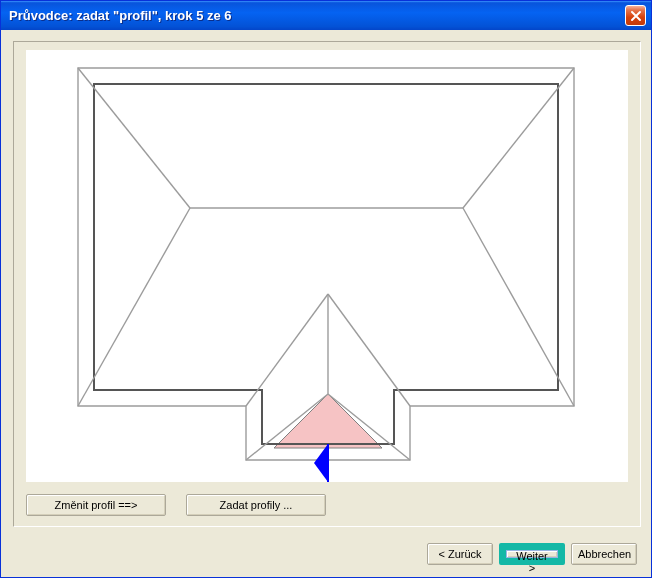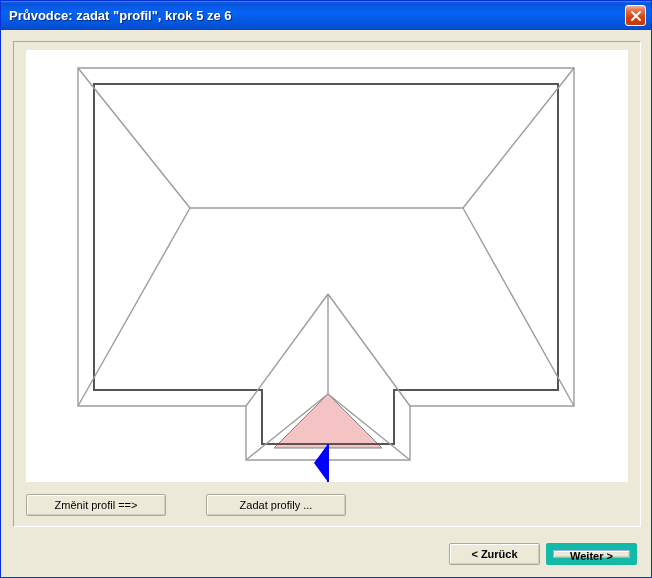--- a/index.html
+++ b/index.html
@@ -84,31 +84,31 @@
   }
   .btn.default {
     border: 7px solid #14b8a6;
     box-shadow: 0 0 0 1px #98b4e2 inset, inset 2px 2px 0 #fff, inset -2px -2px 0 #d4cfba;
   }
   .btn-row-inner {
     position: absolute;
     bottom: 10px;
     left: 12px;
     display: flex;
-    gap: 40px;
+    gap: 20px;
   }
   .btn-row-inner .btn { width: 140px; }
   .btn-row-bottom {
     position: absolute;
     right: 14px;
     bottom: 12px;
     display: flex;
     gap: 6px;
   }
-  .btn-row-bottom .btn { width: 91px; font-weight: bold; }
+  .btn-row-bottom .btn { width: 66px; }
 </style>
 </head>
 <body>
 
 <div class="window">
   <div class="titlebar">
     <span class="titlebar-title">Průvodce: zadat "profil", krok 5 ze 6</span>
     <div class="close-btn">
       <svg width="12" height="12" viewBox="0 0 12 12">
         <path d="M2 2 L10 10 M10 2 L2 10" stroke="#fff" stroke-width="2" stroke-linecap="round"></path>
@@ -166,15 +166,16 @@
 
       <div class="btn-row-inner">
         <button class="btn">Změnit profil  ==&gt;</button>
         <button class="btn">Zadat profily ...</button>
       </div>
     </div>
 
     <div class="btn-row-bottom">
       <button class="btn">&lt; Zurück</button>
       <button class="btn default">Weiter &gt;</button>
+      <button class="btn">Abbrechen</button>
     </div>
   </div>
 </div>
 
 </body></html>

